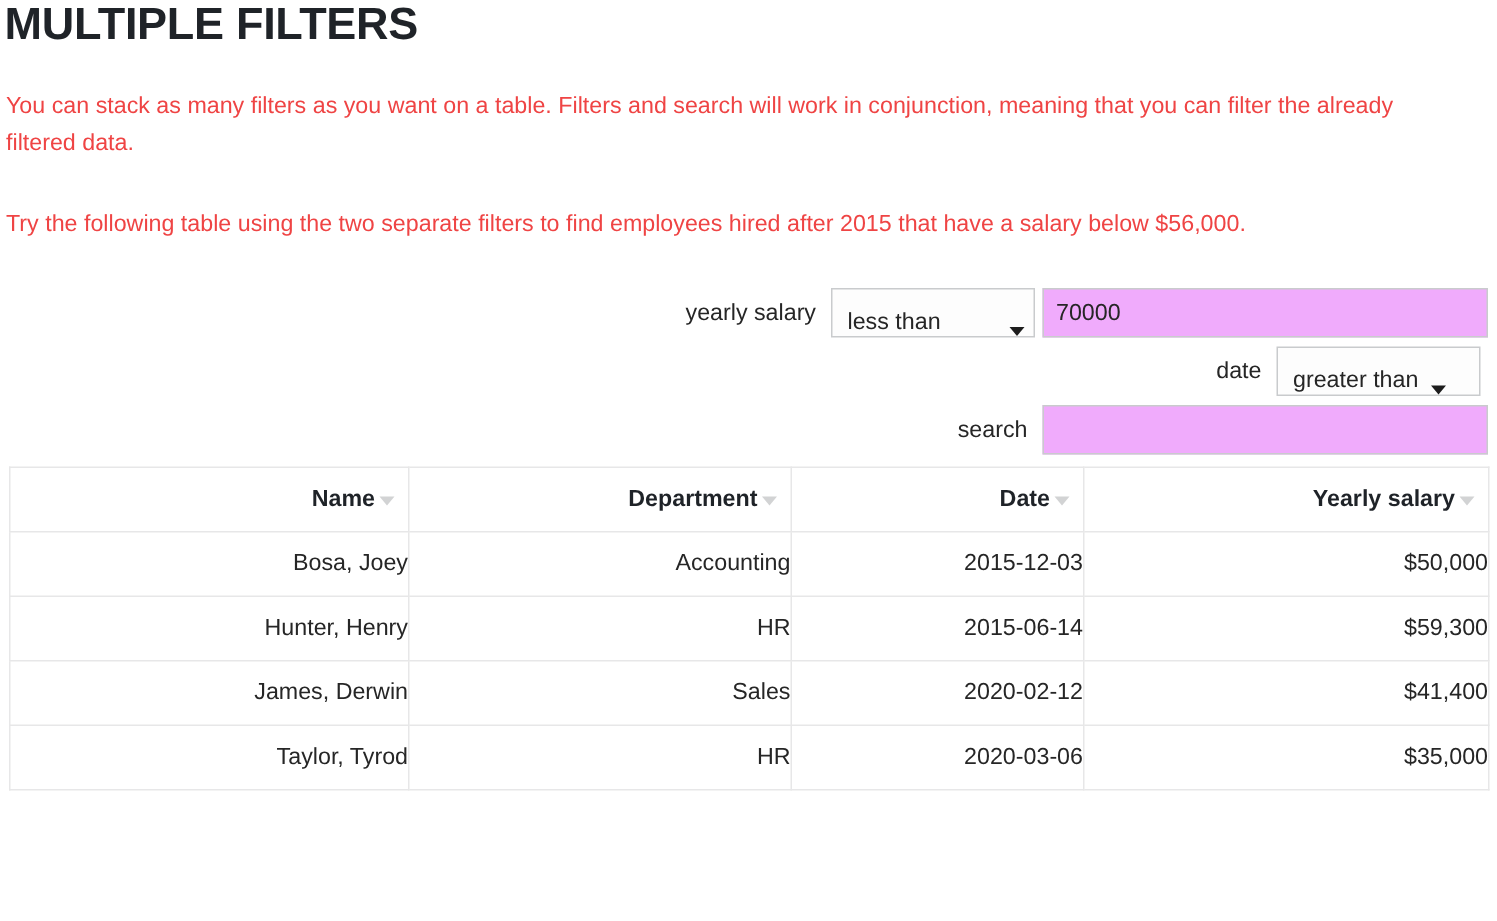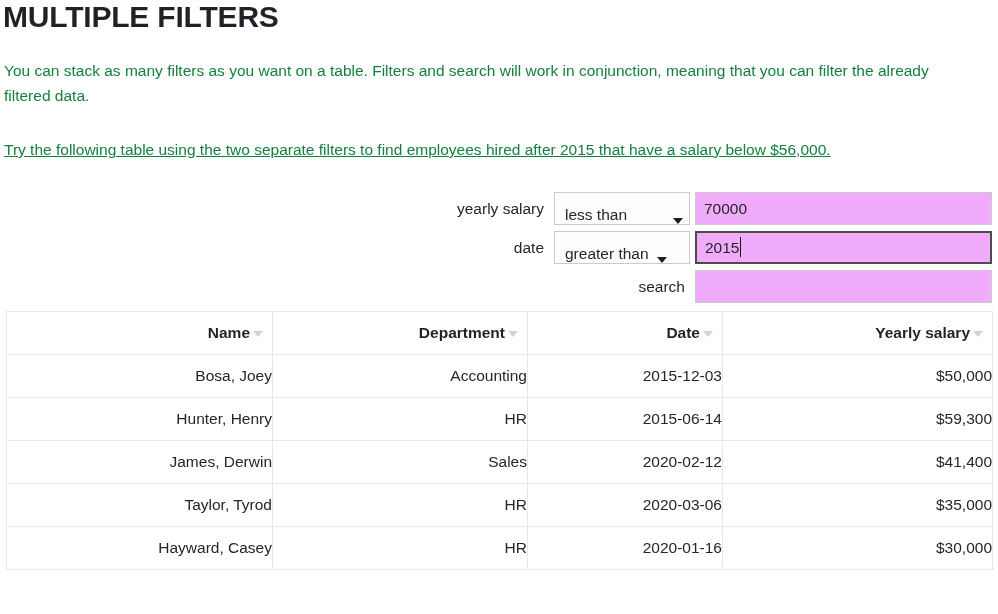--- a/index.html
+++ b/index.html
@@ -36,30 +36,29 @@
     color: #1f2328;
   }
 
   
   .para {
     position: absolute;
     left: 4px;
     margin: 0;
     font-size: 15.5px;
     line-height: 25px;
-    color: #15803d;
+    color: #ef4444;
   }
   .para-1 {
     top: 58px;
     width: 958px;
   }
   .para-2 {
     top: 137px;
     width: 958px;
-    text-decoration: underline;
   }
 
   
   .controls {
     position: absolute;
     left: 0;
     top: 192px;
     width: 992px;
   }
   .control-row {
@@ -204,24 +203,20 @@
     </div>
 
     <div class="control-row">
       <span class="control-label">date</span>
 
       <div class="select-box">
         <span class="sel-text">greater than</span>
         <span class="caret"></span>
       </div>
 
-      <span class="input-wrap">
-        <input class="text-input focused" type="text" value="2015" style="">
-        <span class="fake-caret" id="date-caret" style="left: 45.4844px;"></span>
-      </span>
     </div>
 
     <div class="control-row">
       <span class="control-label">search</span>
       <input class="text-input" type="text" value="" style="">
     </div>
 
   </div>
 
   <table class="data-table">
@@ -269,22 +264,16 @@
           <td>Sales</td>
           <td>2020-02-12</td>
           <td>$41,400</td>
         </tr>
         <tr>
           <td>Taylor, Tyrod</td>
           <td>HR</td>
           <td>2020-03-06</td>
           <td>$35,000</td>
         </tr>
-        <tr>
-          <td>Hayward, Casey</td>
-          <td>HR</td>
-          <td>2020-01-16</td>
-          <td>$30,000</td>
-        </tr>
       </tbody>
   </table>
 
 </div>
 
 </body></html>

